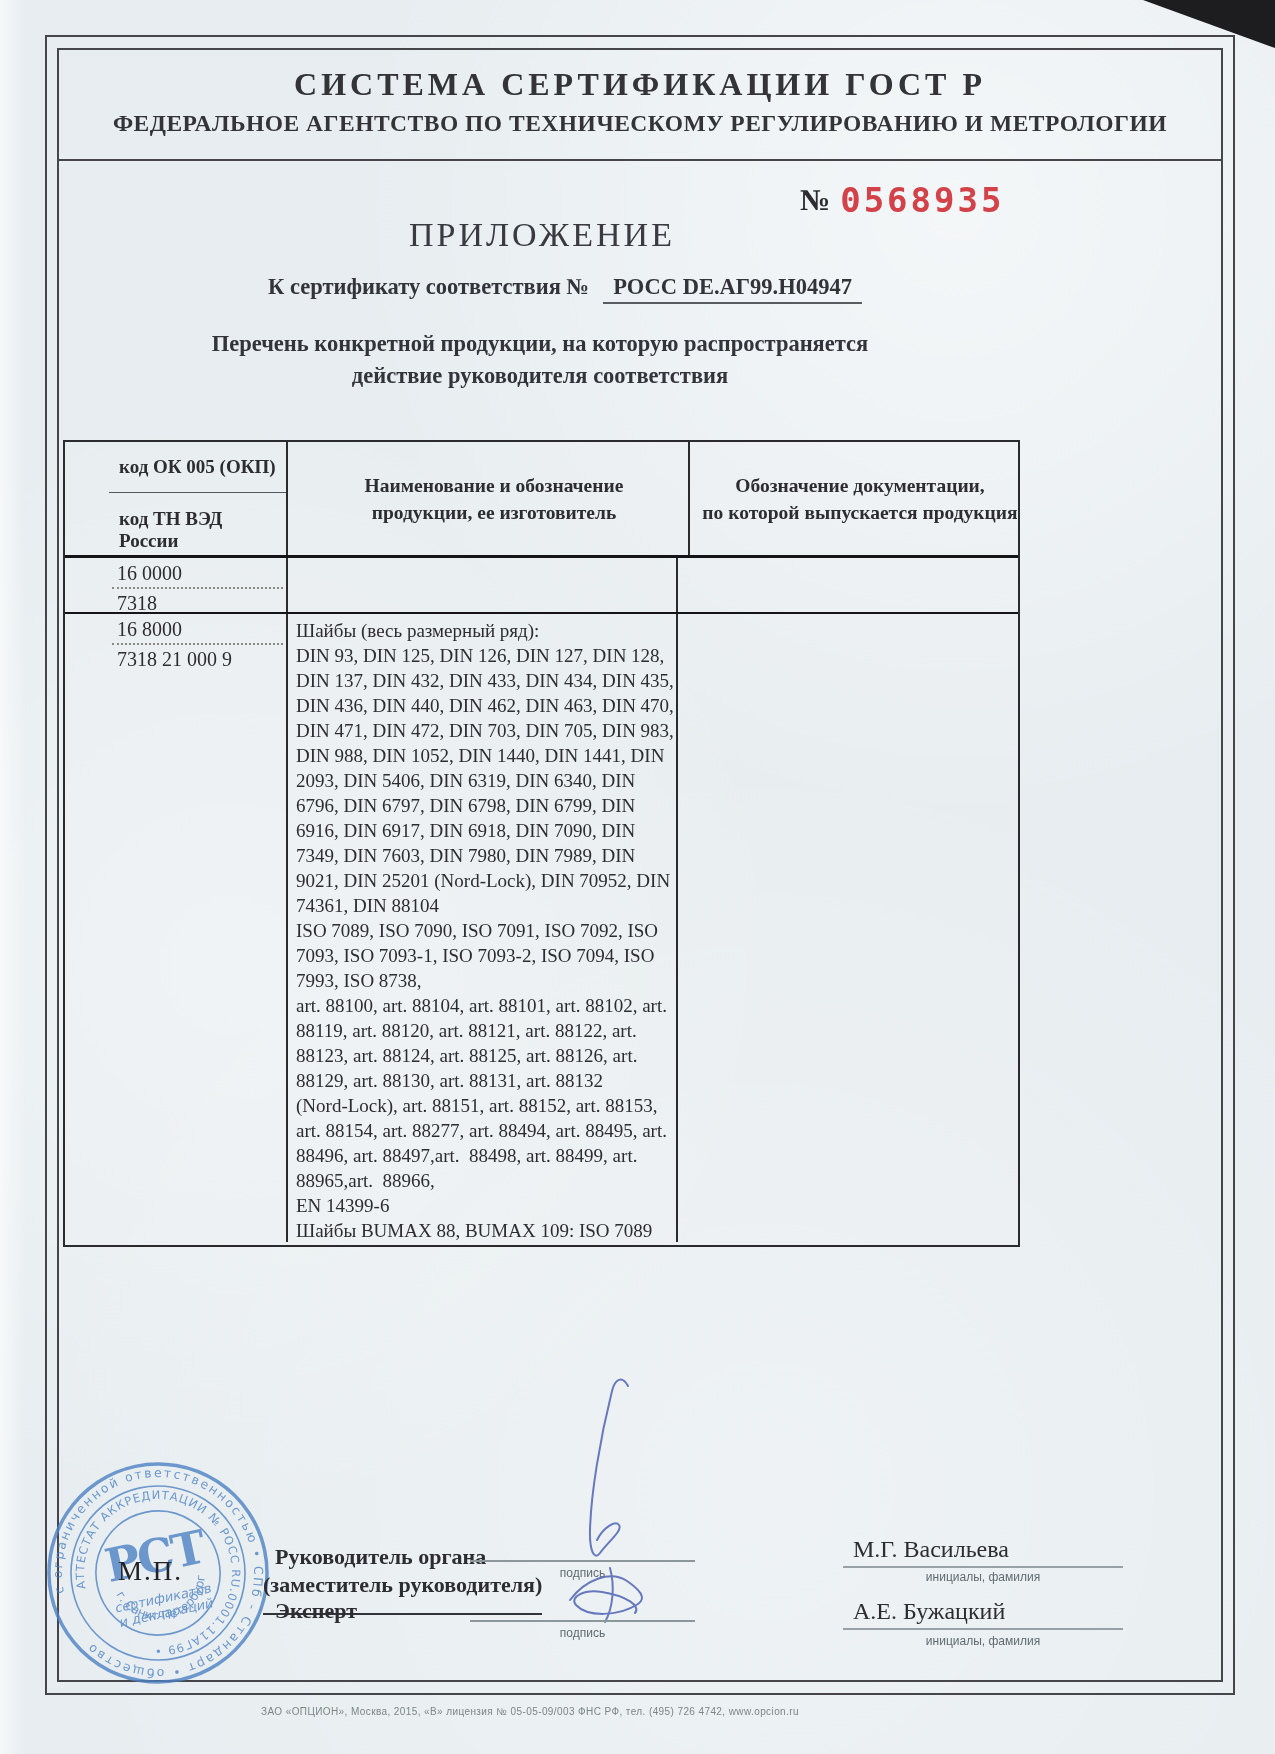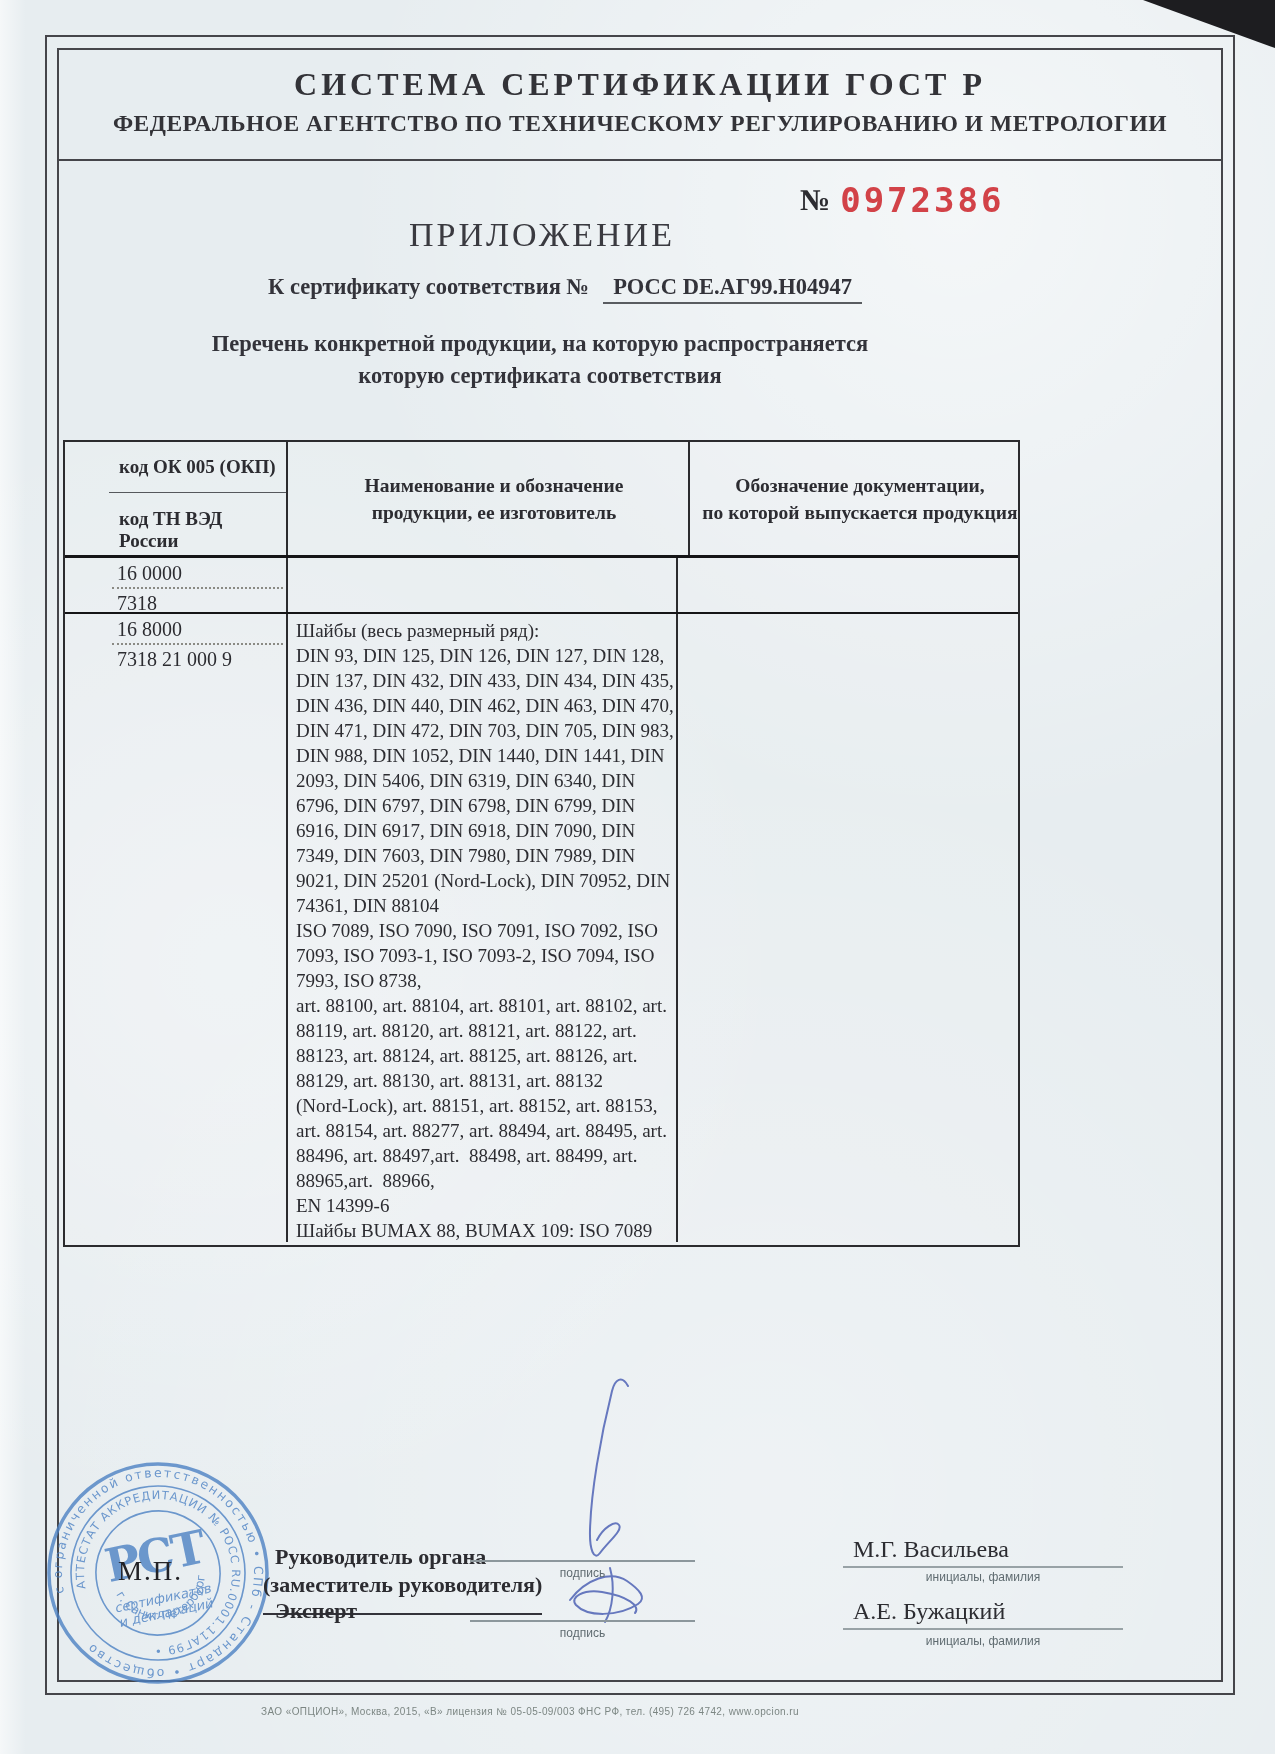--- a/index.html
+++ b/index.html
@@ -102,32 +102,32 @@
 
   <div class="outer-frame">
     <div class="inner-frame">
       <div class="sys-title">СИСТЕМА СЕРТИФИКАЦИИ ГОСТ Р</div>
       <div class="agency-title">ФЕДЕРАЛЬНОЕ АГЕНТСТВО ПО ТЕХНИЧЕСКОМУ РЕГУЛИРОВАНИЮ И МЕТРОЛОГИИ</div>
       <div class="header-divider"></div>
     </div>
   </div>
 
   <div class="doc-number">
-    <span class="no-sign">№</span><span class="digits" id="number-digits" style="color: rgb(210, 66, 72);">0972386</span>
+    <span class="no-sign">№</span><span class="digits" id="number-digits" style="color: rgb(210, 66, 72);">0568935</span>
   </div>
 
   <div class="appendix-title">ПРИЛОЖЕНИЕ</div>
 
   <div class="cert-ref">
     <span>К сертификату соответствия №</span><span class="cert-no">РОСС DE.АГ99.H04947</span>
   </div>
 
   <div class="scope">
     <div>Перечень конкретной продукции,  на которую распространяется</div>
-    <div>которую сертификата соответствия</div>
+    <div>действие руководителя соответствия</div>
   </div>
 
   <div class="table">
     <div class="trow thead">
       <div class="cA">
         <div class="h1top">код ОК 005 (ОКП)</div>
         <div class="h1bot">код ТН ВЭД России</div>
       </div>
       <div class="cB hcell">Наименование и обозначение
 продукции, ее изготовитель</div>

